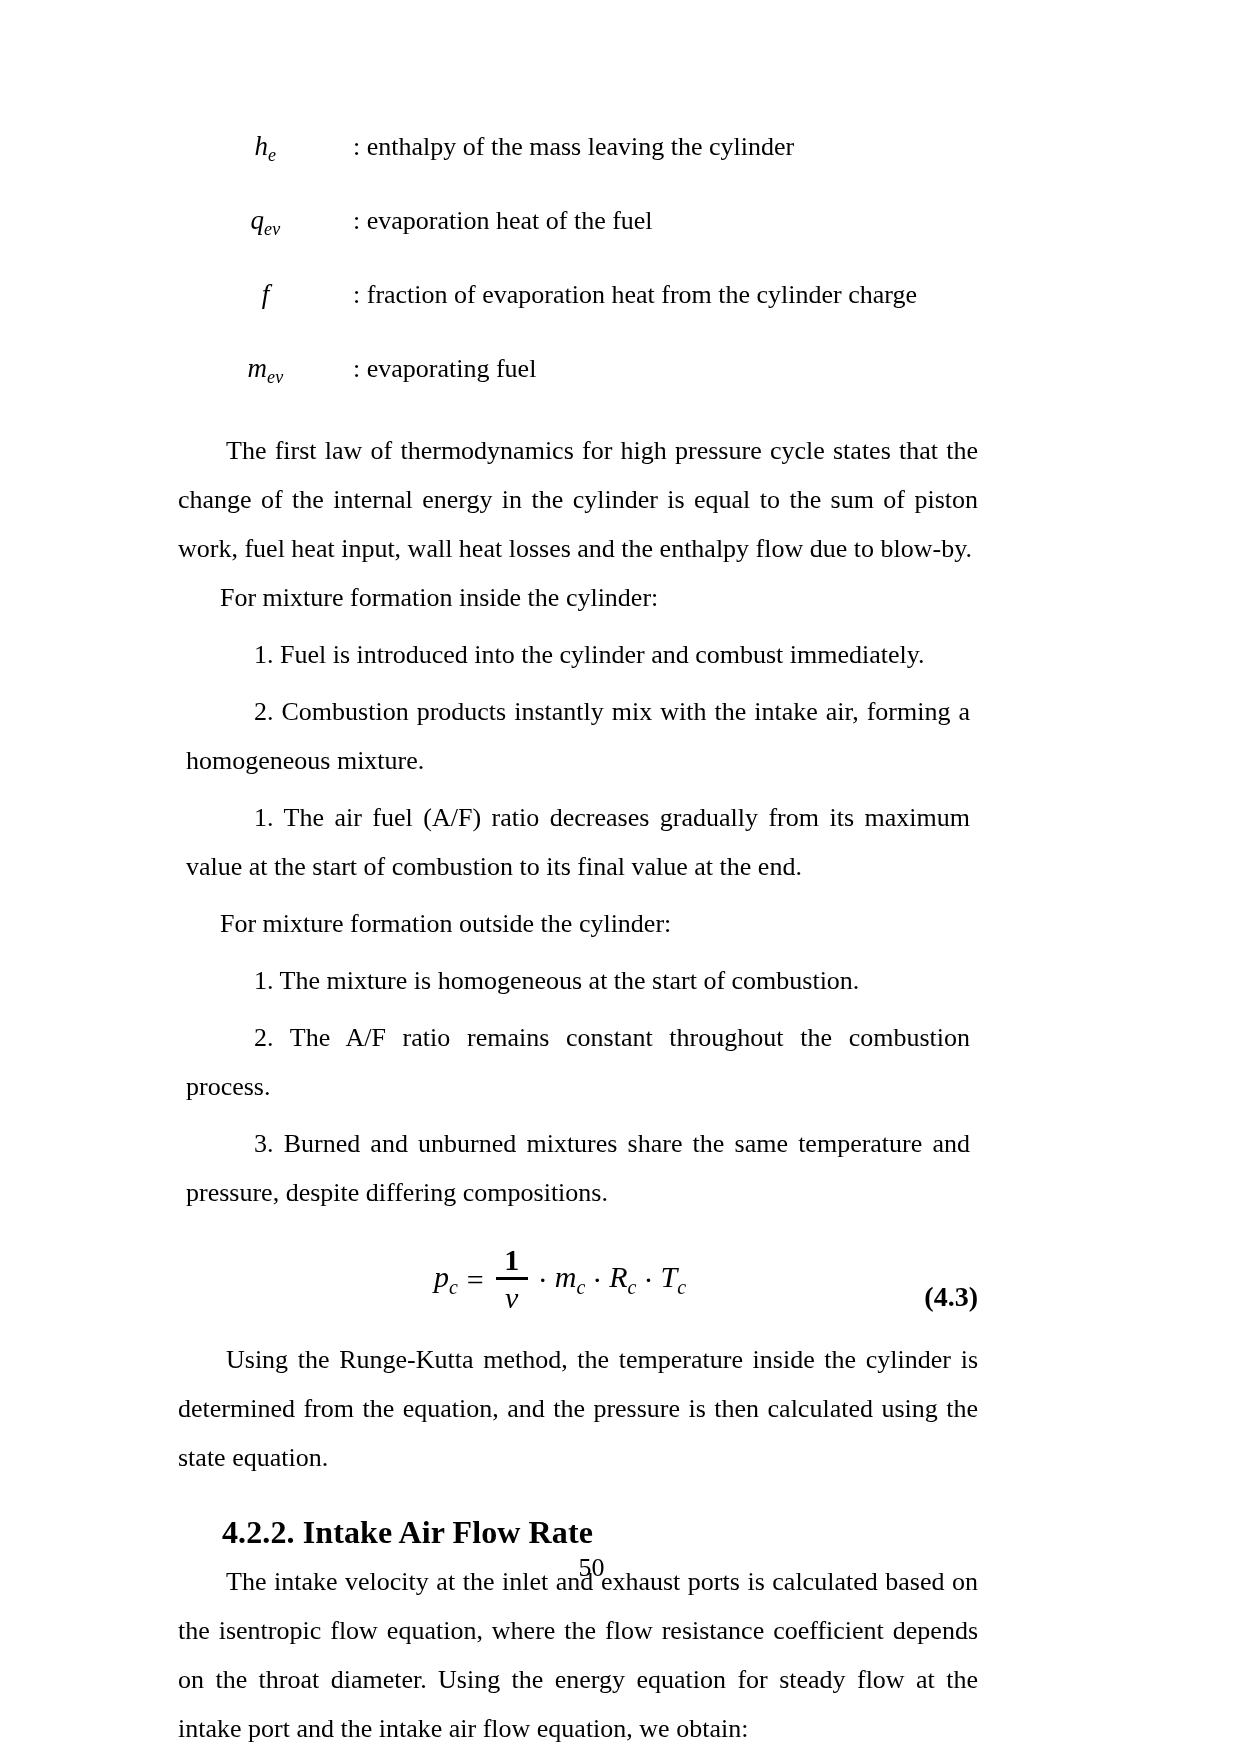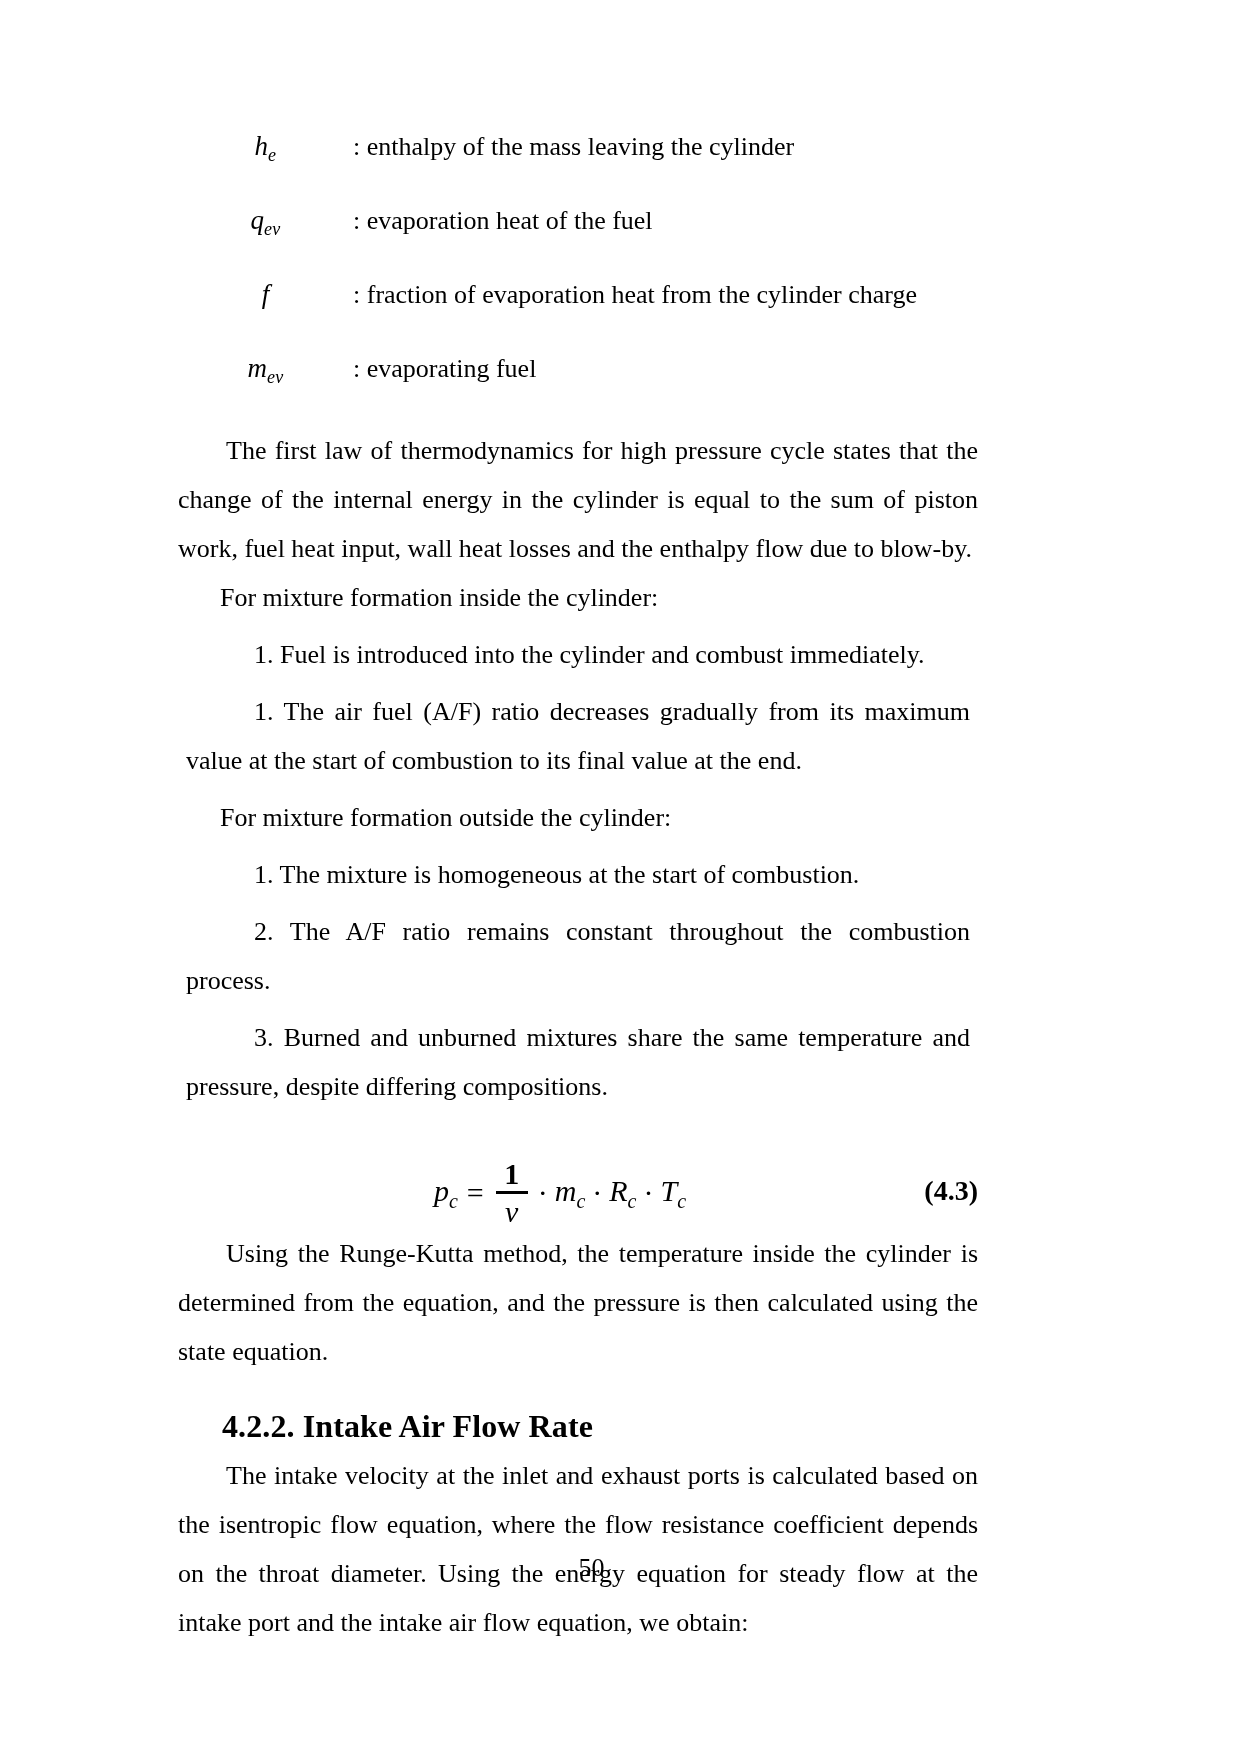--- a/index.html
+++ b/index.html
@@ -87,21 +87,21 @@
     height: 110px;
     margin: 8px 0 0 0;
   }
   .equation-center {
     position: absolute;
     left: 0;
     right: 0;
     top: 0;
     display: flex;
     justify-content: center;
-    align-items: flex-end;
+    align-items: center;
     height: 110px;
   }
   .eq {
     display: flex;
     align-items: center;
     font-style: italic;
     font-size: 30px;
     white-space: nowrap;
     transform: translateX(-18px);
   }
@@ -199,20 +199,21 @@
       <div class="symbol-desc">: evaporating fuel</div>
     </div>
 
   </div>
 
   <p class="body-par">The first law of thermodynamics for high pressure cycle states that the change of the internal energy in the cylinder is equal to the sum of piston work, fuel heat input, wall heat losses and the enthalpy flow due to blow-by.</p>
 
   <p class="italic-head">For mixture formation inside the cylinder:</p>
 
   <p class="list-item">1. Fuel is introduced into the cylinder and combust immediately.</p>
+  <p class="list-item">2. Combustion products instantly mix with the intake air, forming a homogeneous mixture.</p>
   <p class="list-item">1. The air fuel (A/F) ratio decreases gradually from its maximum value at the start of combustion to its final value at the end.</p>
 
   <p class="italic-head">For mixture formation outside the cylinder:</p>
 
   <p class="list-item">1. The mixture is homogeneous at the start of combustion.</p>
   <p class="list-item">2. The A/F ratio remains constant throughout the combustion process.</p>
   <p class="list-item">3. Burned and unburned mixtures share the same temperature and pressure, despite differing compositions.</p>
 
   <div class="equation-block">
     <div class="equation-center">

